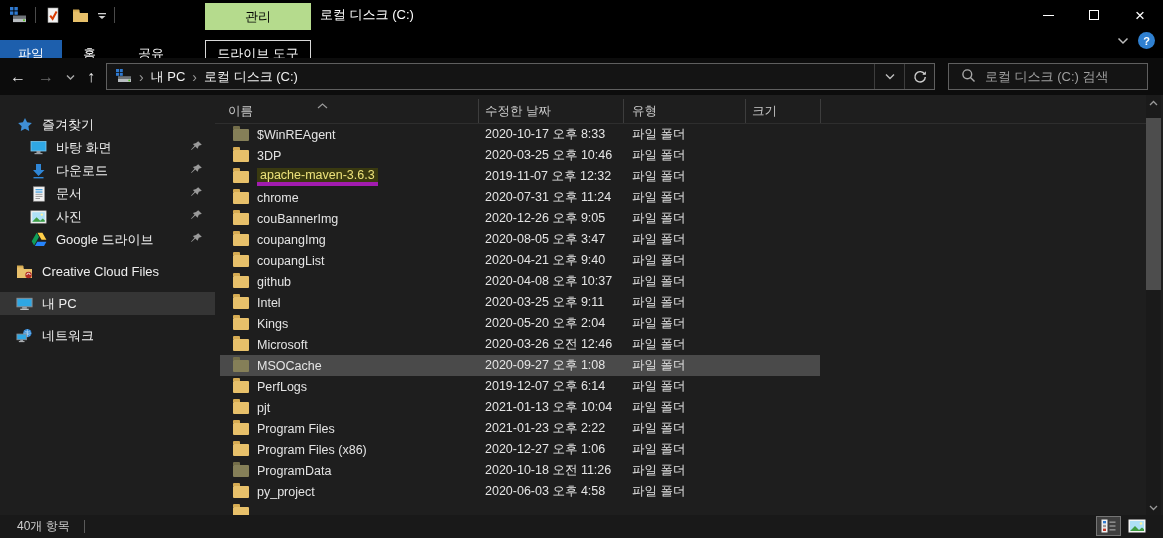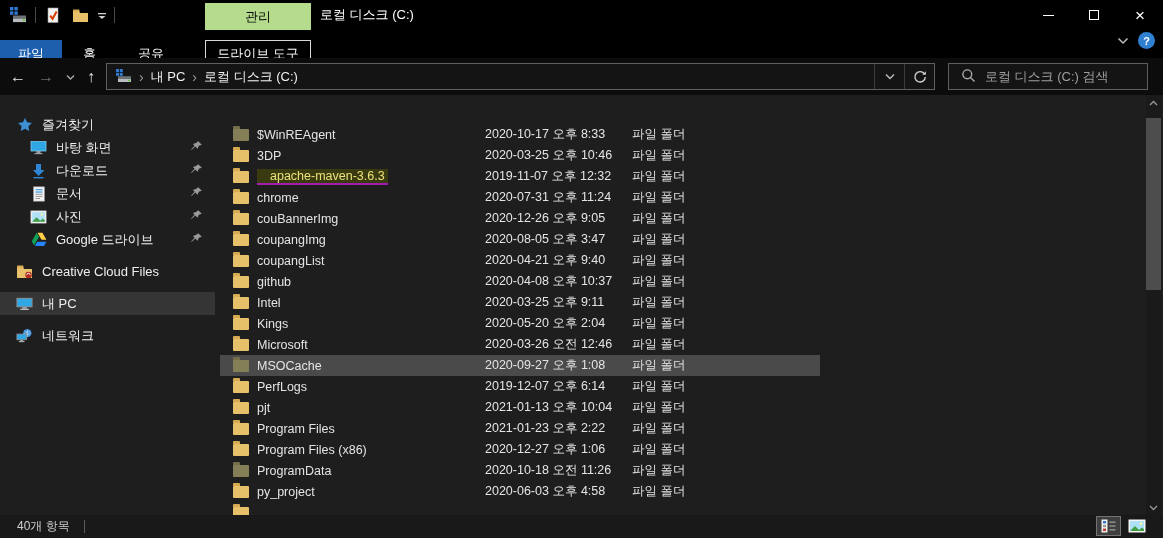--- a/index.html
+++ b/index.html
@@ -64,21 +64,21 @@
   .sort-caret { position:absolute; left:102px; top:-1px; }
   .rows { position:absolute; left:0; top:29px; width:931px; height:391px; overflow:hidden; }
   .frow { height:21px; display:flex; align-items:center; position:relative; font-size:12.5px; color:#e4e4e4; }
   .frow.hovered::before { content:""; position:absolute; left:5px; top:0; width:600px; height:21px; background:#4a4a4a; z-index:0; }
   .frow > * { position:relative; z-index:1; }
   .ficon { width:16px; height:12px; background:#e7c06a; border-radius:1px; position:relative; margin-left:18px; flex:0 0 16px; }
   .ficon::before { content:""; position:absolute; left:0; top:-3px; width:7px; height:3px; background:#d6ab52; border-radius:1px 1px 0 0; }
   .ficon.dim { background:#857f58; }
   .ficon.dim::before { background:#736d49; }
   .fname { margin-left:8px; white-space:nowrap; }
-  .fname.hl { background:#3a3a10; color:#ece27a; border-bottom:2px solid #a21caf; padding:0 3px 0 13px; }
+  .fname.hl { background:#3a3a10; color:#ece27a; border-bottom:4px solid #a21caf; padding:0 3px 0 3px; }
   .fdate { position:absolute; left:270px; white-space:nowrap; }
   .ftype { position:absolute; left:417px; white-space:nowrap; }
   .fsize { position:absolute; left:537px; }
   
   .vscroll { position:absolute; left:1146px; top:0; width:15px; height:420px; background:#1a1a1a; }
   .vscroll .sarrow { position:absolute; left:0; width:15px; height:15px; display:flex; align-items:center; justify-content:center; }
   .vscroll .thumb { position:absolute; left:0; top:23px; width:15px; height:172px; background:#4d4d4d; }
   
   .statusbar { position:absolute; left:0; top:515px; width:1163px; height:23px; background:#191919; display:flex; align-items:center; }
   .status-count { margin-left:17px; font-size:12px; color:#cfcfcf; }
@@ -322,20 +322,35 @@
               <rect x="4.5" y="12" width="3" height="1.5" fill="#9aa0a6"></rect>
               <rect x="3" y="13.5" width="6" height="1" fill="#c6cacd"></rect>
             </svg>
           </span>
           <span>네트워크</span>
         </div>
       </div>
   </div>
 
   <div class="list">
+    <div class="cols">
+      <span class="sort-caret">
+        <svg width="11" height="6" viewBox="0 0 11 6">
+            <path d="M1 5L5.5 1 10 5" stroke="#9a9a9a" stroke-width="1.2" fill="none"></path>
+          </svg>
+      </span>
+      <span class="col-label" style="left:13px">이름</span>
+      <span class="col-label" style="left:270px">수정한 날짜</span>
+      <span class="col-label" style="left:417px">유형</span>
+      <span class="col-label" style="left:537px">크기</span>
+      <span class="col-sep" style="left:263px"></span>
+      <span class="col-sep" style="left:408px"></span>
+      <span class="col-sep" style="left:530px"></span>
+      <span class="col-sep" style="left:605px"></span>
+    </div>
     <div class="rows" id="file-rows">
         <div class="frow">
           <span class="ficon dim"></span>
           <span class="fname">$WinREAgent</span>
           <span class="fdate">2020-10-17 오후 8:33</span>
           <span class="ftype">파일 폴더</span>
           <span class="fsize"></span>
         </div>
         <div class="frow">
           <span class="ficon"></span>

